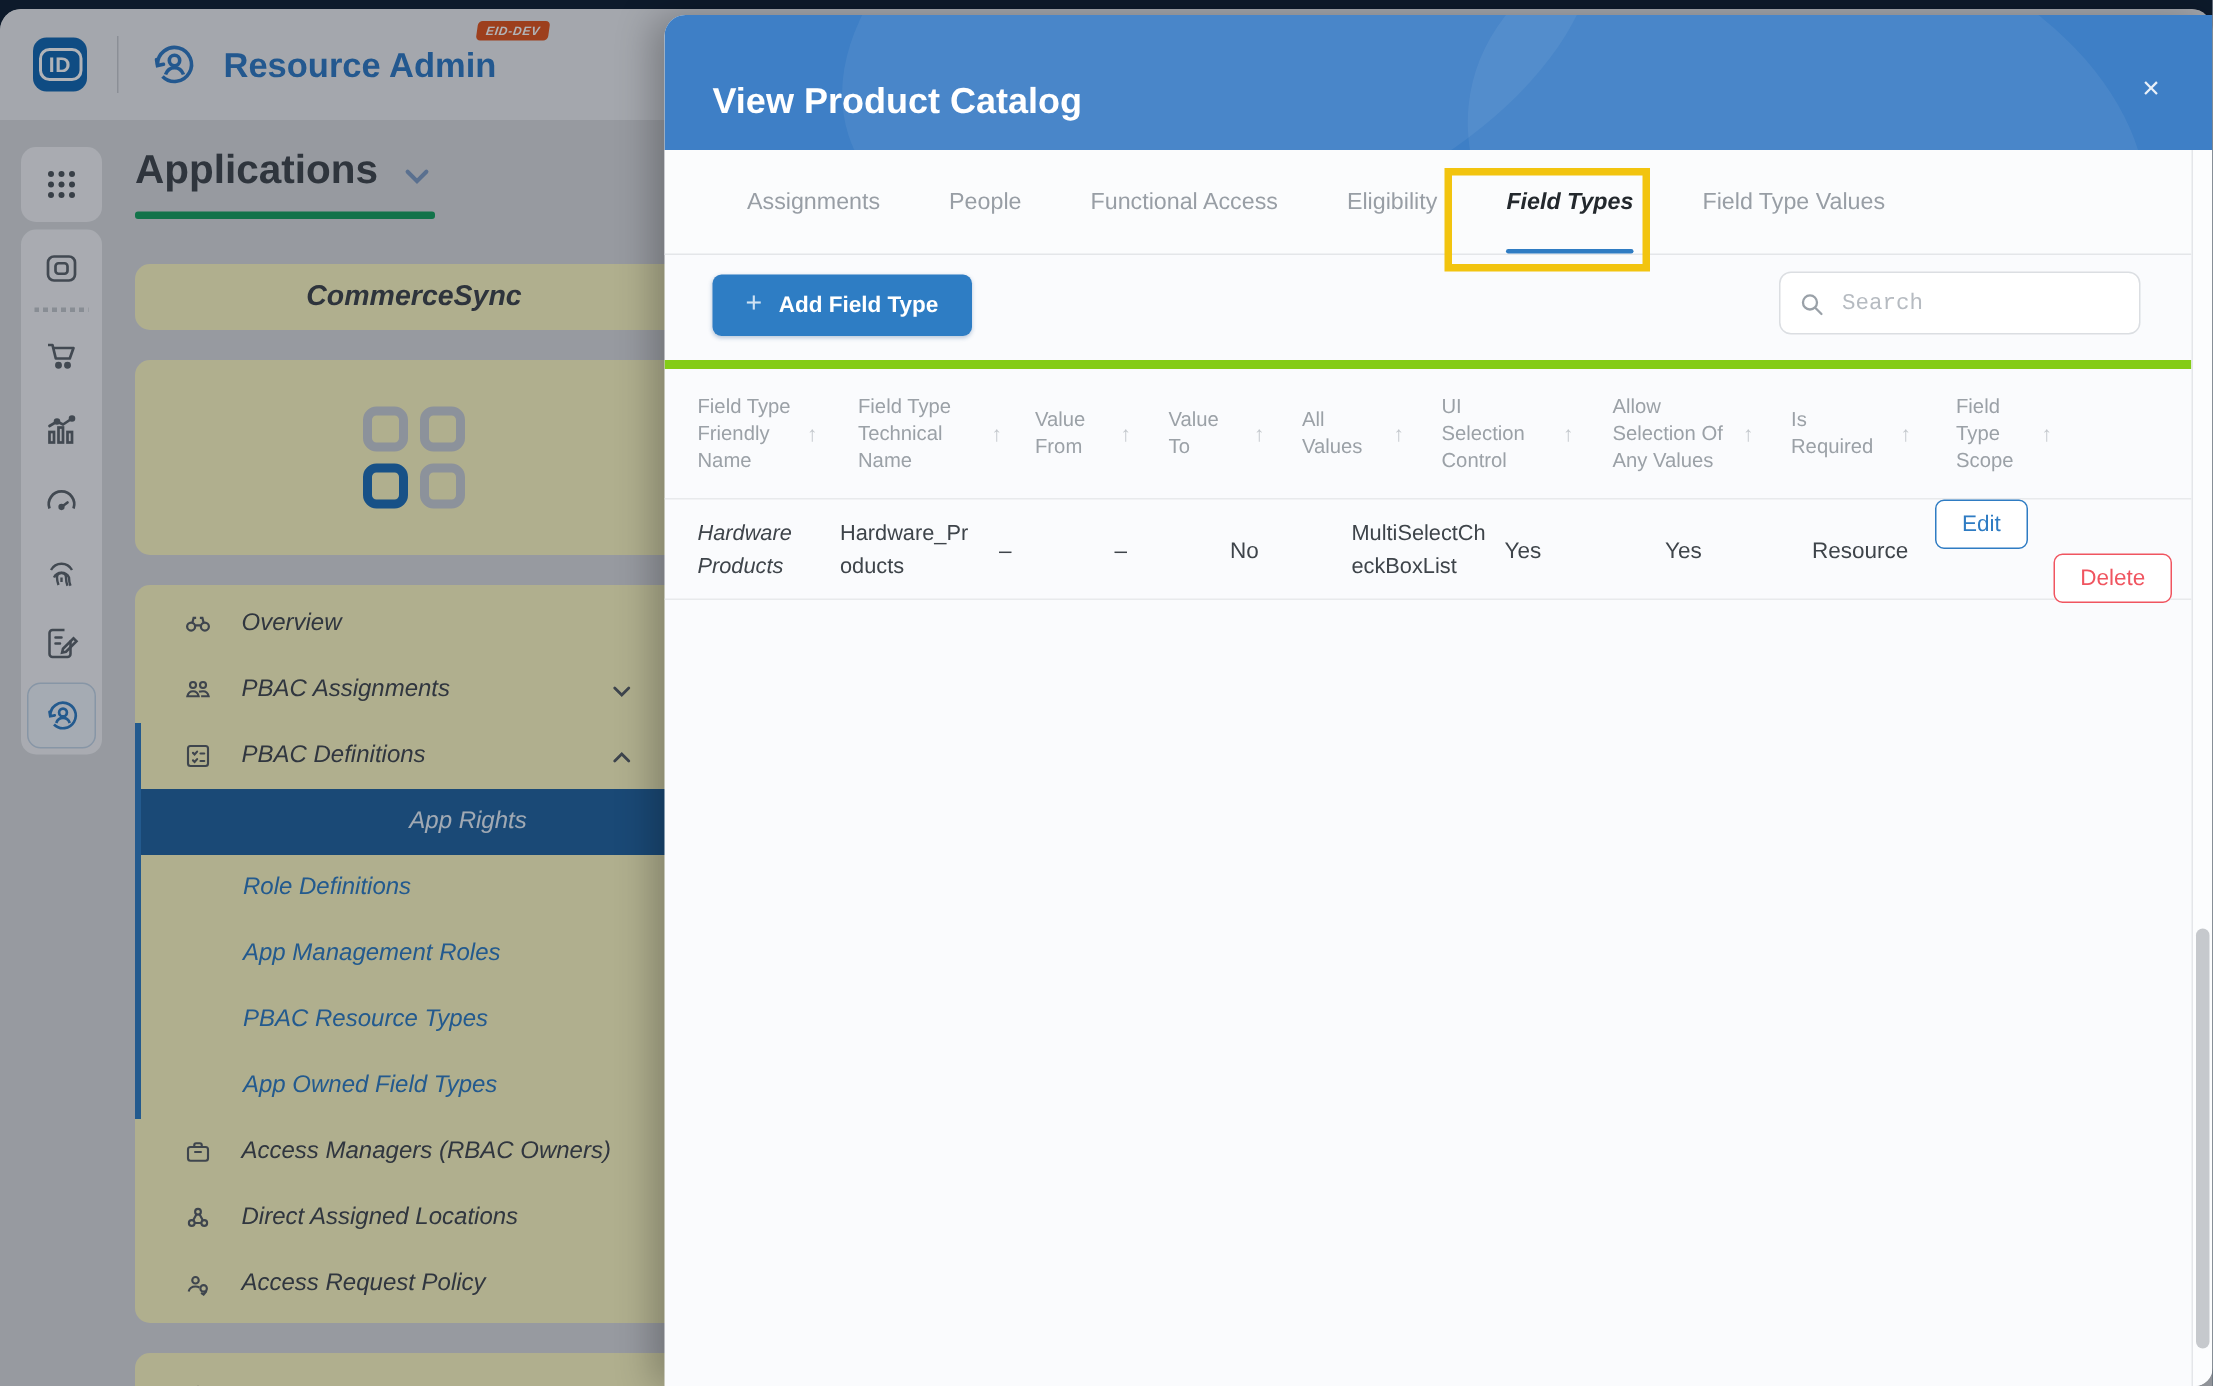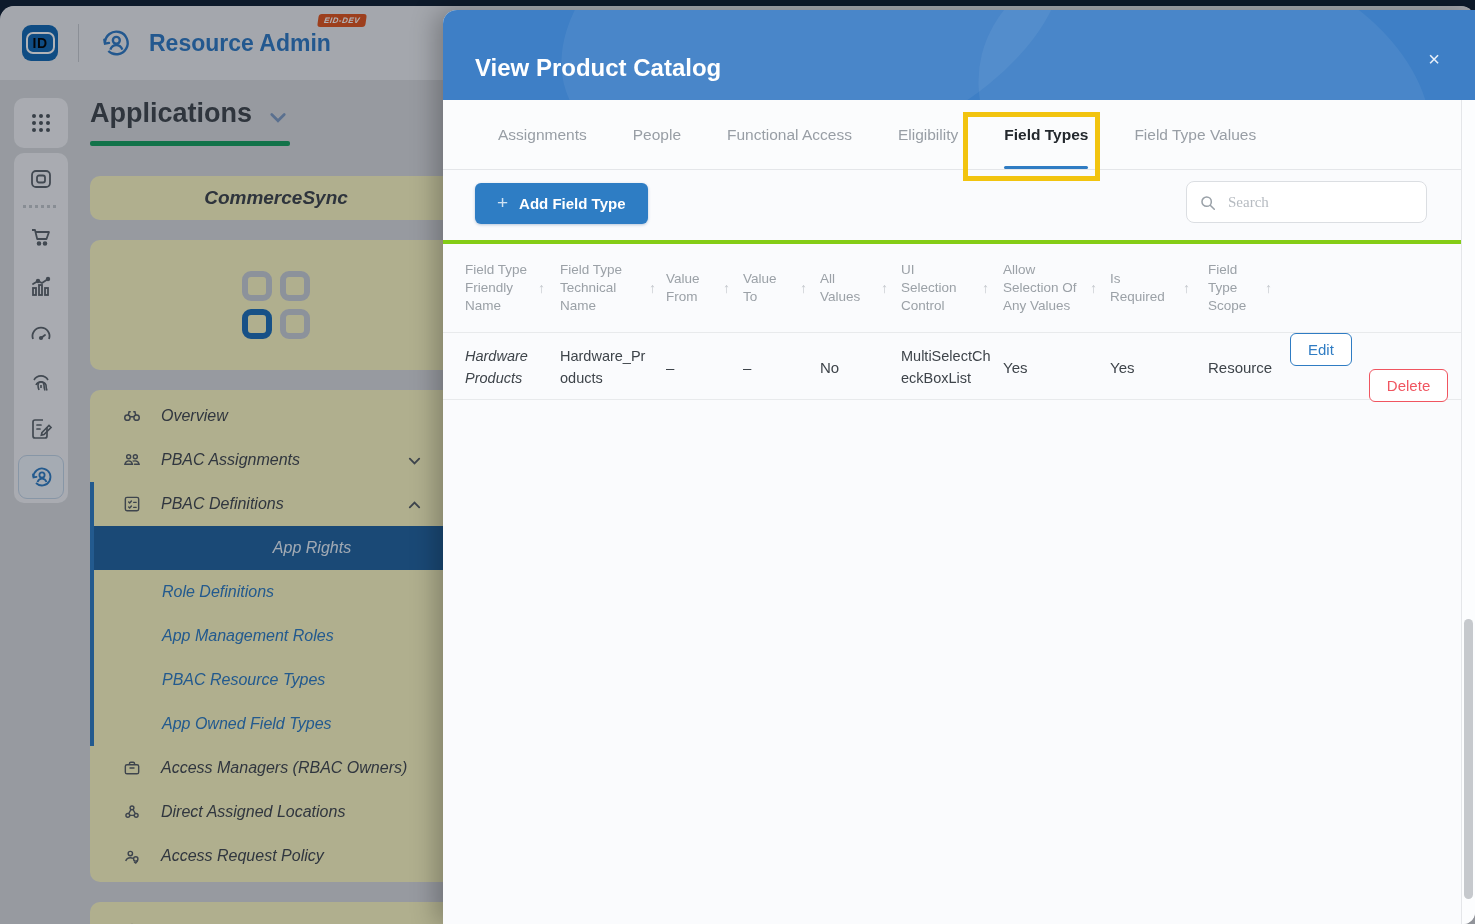--- a/index.html
+++ b/index.html
@@ -8,21 +8,21 @@
   #screen { position:relative; width:1475px; height:924px; overflow:hidden; background:#0e1e31; }
 
   
   .app-surface { position:absolute; left:0; right:0; top:6px; bottom:0;
     background:#d9dbde; border-radius:14px 14px 0 0; overflow:hidden; }
 
   .topbar { position:absolute; left:0; right:0; top:0; height:74px; background:#eceef0;
     border-radius:14px 14px 0 0; display:flex; align-items:center; }
   .logo-box { width:36px; height:36px; margin-left:22px; background:#1168b3; border-radius:9px;
     display:flex; align-items:center; justify-content:center; }
-  .logo-inner { border:2px solid #ffffff; border-radius:7px; padding:1px 5px; color:#000000;
+  .logo-inner { border:2px solid #ffffff; border-radius:7px; padding:1px 5px; color:#ffffff;
     font-size:14px; font-weight:bold; letter-spacing:0.5px; }
   .topbar-divider { width:1px; height:38px; background:#c7cacf; margin:0 20px; }
   .topbar-person { width:32px; height:32px; color:#2e7ac4; }
   .app-title { margin-left:18px; font-size:23px; font-weight:bold; color:#2e7ac4; }
   .env-badge { position:absolute; left:318px; top:8px; background:#e2551c; color:#fff;
     font-size:8px; font-weight:bold; font-style:italic; padding:2px 6px; border-radius:3px;
     transform:skewX(-8deg); letter-spacing:0.5px; }
 
   
   .rail-card { position:absolute; left:14px; width:54px; background:#f3f4f6; border-radius:10px; }
@@ -76,43 +76,43 @@
   .blob1 { left:110px; top:-150px; width:520px; height:300px; transform:rotate(-18deg); }
   .blob2 { right:40px; top:-60px; width:460px; height:320px; transform:rotate(14deg); }
   .modal-title { position:absolute; left:32px; top:44px; color:#ffffff; font-size:24px; font-weight:bold; }
   .modal-close { position:absolute; right:26px; top:34px; width:30px; height:30px; color:#eaf1f9;
     font-size:20px; line-height:30px; text-align:center; cursor:pointer; }
 
   .tab-bar { position:absolute; left:0; right:14px; top:90px; height:70px; background:#fbfcfd;
     border-bottom:1px solid #e4e6e9; display:flex; align-items:stretch; padding-left:32px; }
   .tab { position:relative; display:flex; align-items:center; padding:0 23px; font-size:15.5px;
     color:#989ea5; cursor:pointer; white-space:nowrap; }
-  .tab.active { color:#23282d; font-weight:bold; }
+  .tab.active { color:#23282d; font-weight:bold;font-style:italic; }
   .tab.active::after { content:""; position:absolute; left:23px; right:23px; bottom:0; height:3px;
     background:#2f7cc3; border-radius:2px; }
   .tab-highlight { position:absolute; left:520px; top:102px; width:137px; height:69px;
     border:5px solid #f2c40f; z-index:30; pointer-events:none; }
 
   .toolbar-add { position:absolute; left:32px; top:173px; height:41px; padding:0 22px;
     background:#2e7dc4; color:#fff; border:none; border-radius:6px; font-size:15px; font-weight:bold;
     font-family:"Liberation Sans", sans-serif; display:flex; align-items:center; gap:11px; cursor:pointer;
     box-shadow:0 1px 3px rgba(30,80,140,0.3); }
   .toolbar-add .plus { font-size:19px; font-weight:normal; color:#cfe2f3; margin-top:-2px; }
   .searchbox { position:absolute; left:743px; top:171px; width:241px; height:42px; background:#fff;
     border:1px solid #dbdee2; border-radius:8px; display:flex; align-items:center; padding:0 12px; }
   .searchbox svg { width:17px; height:17px; color:#9aa1a8; flex:none; }
   .searchbox input { border:none; outline:none; background:transparent; margin-left:12px; width:100%;
-    font-size:15px; color:#3e444a; font-family:Liberation Serif, serif; }
+    font-size:15px; color:#3e444a; font-family:Liberation Mono, monospace; }
   .searchbox input::placeholder { color:#b6bbc1; }
 
   
   .ft-table { position:absolute; left:0; top:230px; width:1018px; }
   .t-row { display:grid; grid-template-columns:95px 106px 77px 77px 81px 102px 107px 98px 82px 1fr;
     padding-left:22px; align-items:center; }
-  .t-head { border-top:4px solid #84cc16; border-bottom:1px solid #e8eaec; height:93px; }
+  .t-head { border-top:6px solid #84cc16; border-bottom:1px solid #e8eaec; height:93px;gap:12px; }
   .t-head .hcell { display:flex; align-items:center; gap:9px; font-size:13.5px; color:#9ba1a7; line-height:1.32; }
   .hcell .hlabel { display:block; }
   .sort-arrow { color:#c3c7cc; font-size:14px; cursor:pointer; }
   .w64{max-width:64px;} .w80{max-width:80px;} .w48{max-width:48px;} .w52{max-width:52px;}
   .w72{max-width:72px;} .w78{max-width:78px;}
   .t-body { height:67px; border-bottom:1px solid #e8eaec; font-size:15px; color:#3e444a; }
   .cell-wrap { font-size:14.5px; line-height:1.45; }
   .cw-72{max-width:74px;font-style:italic;} .cw-86{max-width:86px; overflow-wrap:anywhere;} .cw-90{max-width:92px; overflow-wrap:anywhere;}
   .actions-cell { display:flex; gap:17px; justify-content:flex-start; padding-right:24px; }
   .btn-outline { height:33px; padding:0 17px; background:#fff; border-radius:6px; font-size:15px;

